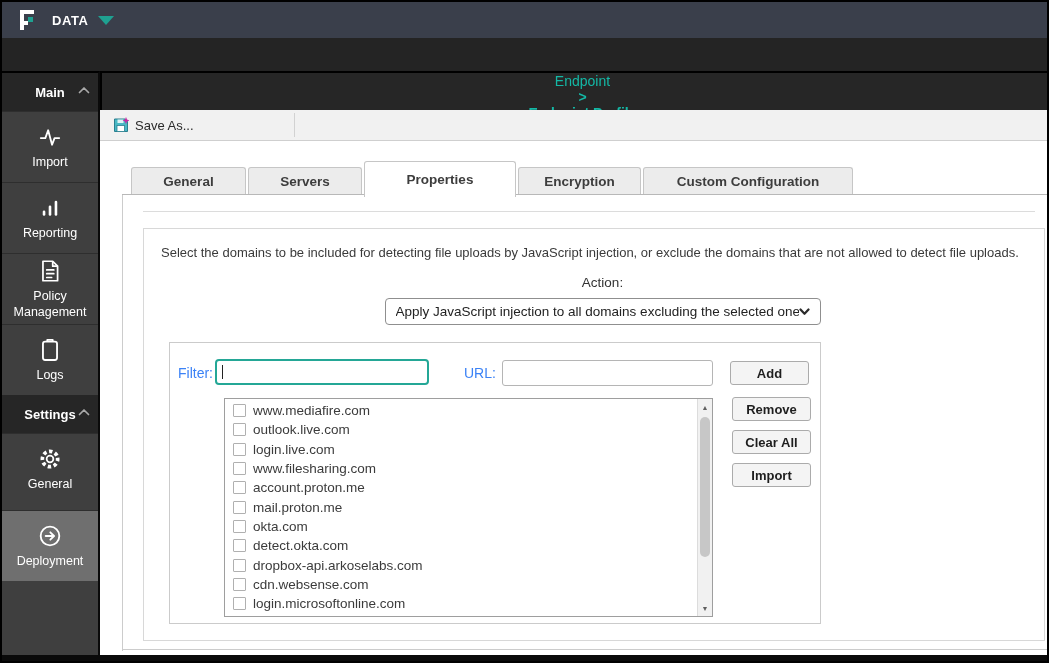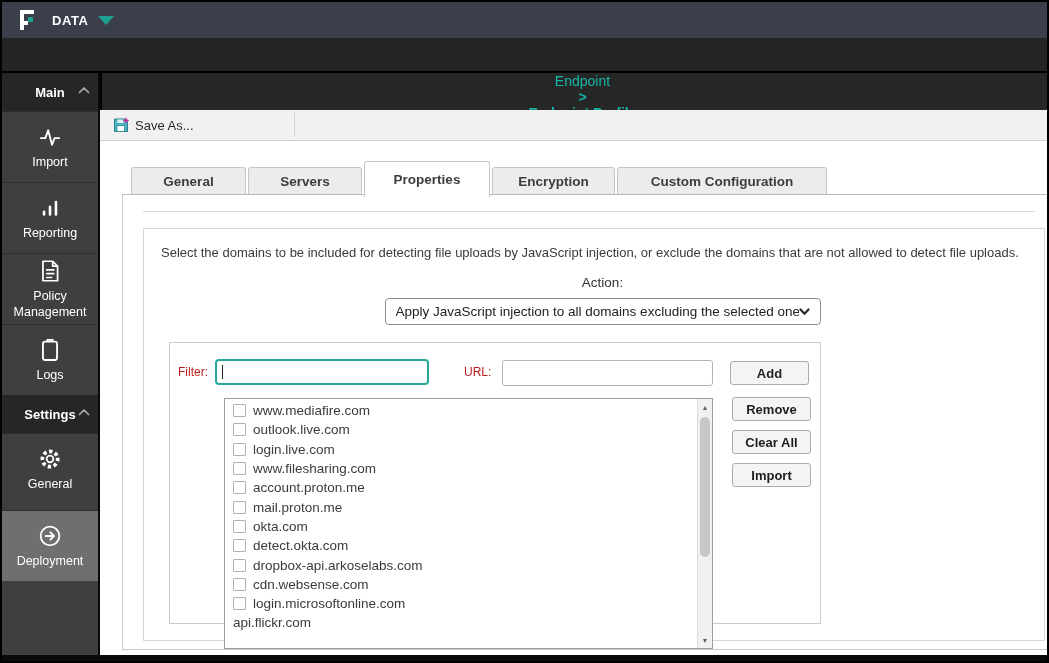--- a/index.html
+++ b/index.html
@@ -71,37 +71,37 @@
   .description { margin:16px 0 0 17px; font-size:13px; color:#3a3a3a; white-space:nowrap; }
   .action-row { margin:15px 0 0 17px; display:flex; align-items:center; gap:8px;
                 font-size:13.5px; color:#333;flex-direction:column; }
   .select { width:436px; height:27px; border:1px solid #8f8f8f; border-radius:4px; background:#fff;
             display:flex; align-items:center; padding:0 10px; font-size:13.5px; color:#222;
             cursor:pointer; }
   .select .sel-text { flex:1; white-space:nowrap; overflow:hidden; }
 
   .group { position:absolute; left:25px; top:113px; width:652px; height:282px;
            border:1px solid #cbcbcb; background:#fff; }
-  .gp-label { position:absolute; font-size:12px; color:#b91c1c; }
+  .gp-label { position:absolute; font-size:14px; color:#3b82f6; }
   .lbl-filter { left:8px; top:22px; }
   .lbl-url { left:294px; top:22px; }
   .input { position:absolute; background:#fff; }
   .filter-input { left:45px; top:16px; width:214px; height:26px; border:2px solid #24a796; border-radius:4px; }
   .caret { position:absolute; left:5px; top:4px; width:1px; height:14px; background:#222;
            animation:blink 1.1s steps(1) infinite; }
   @keyframes blink { 50% { opacity:0; } }
   .url-input { left:332px; top:17px; width:211px; height:26px; border:1px solid #b5b5b5; border-radius:3px; }
 
   .btn { position:absolute; width:79px; height:24px; background:#f4f4f4; border:1px solid #ababab;
          border-radius:3px; display:flex; align-items:center; justify-content:center;
          font-weight:bold; font-size:13px; color:#1e1e1e; cursor:pointer; }
   .add-btn { left:560px; top:18px; }
   .side-btn { left:562px; }
 
-  .listbox { position:absolute; left:54px; top:55px; width:489px; height:251px;
+  .listbox { position:absolute; left:54px; top:55px; width:489px; height:219px;
              border:1px solid #9e9e9e; background:#fff; overflow:hidden; }
   .rows { position:absolute; left:0; top:0; right:15px; bottom:0; overflow:hidden; padding-top:2px; }
   .drow { display:flex; align-items:center; height:19.3px; padding-left:8px; gap:7px; cursor:default; }
   .cb { width:13px; height:13px; border:1px solid #b0b0b0; border-radius:1px; background:#fff;
         flex:0 0 auto; cursor:pointer; }
   .dlabel { font-size:13.5px; color:#3b3b3b; white-space:nowrap; }
 
   .sb { position:absolute; right:0; top:0; width:15px; height:100%; background:#f1f1f1;
         border-left:1px solid #dcdcdc; }
   .sb-btn { position:absolute; left:0; width:14px; height:16px; display:flex; align-items:center;
@@ -232,21 +232,21 @@
   </div>
 
   <div class="content">
     <div class="tabstrip" id="tabstrip">
         <div class="tab" style="width:115px">
     <span>General</span>
         </div>
         <div class="tab" style="width:114px">
     <span>Servers</span>
         </div>
-        <div class="tab active" style="width:126px">
+        <div class="tab active" style="width:152px">
     <span>Properties</span>
         </div>
         <div class="tab" style="width:123px">
     <span>Encryption</span>
         </div>
         <div class="tab" style="width:210px">
     <span>Custom Configuration</span>
         </div>
       </div>
     <div class="tabline"></div>

